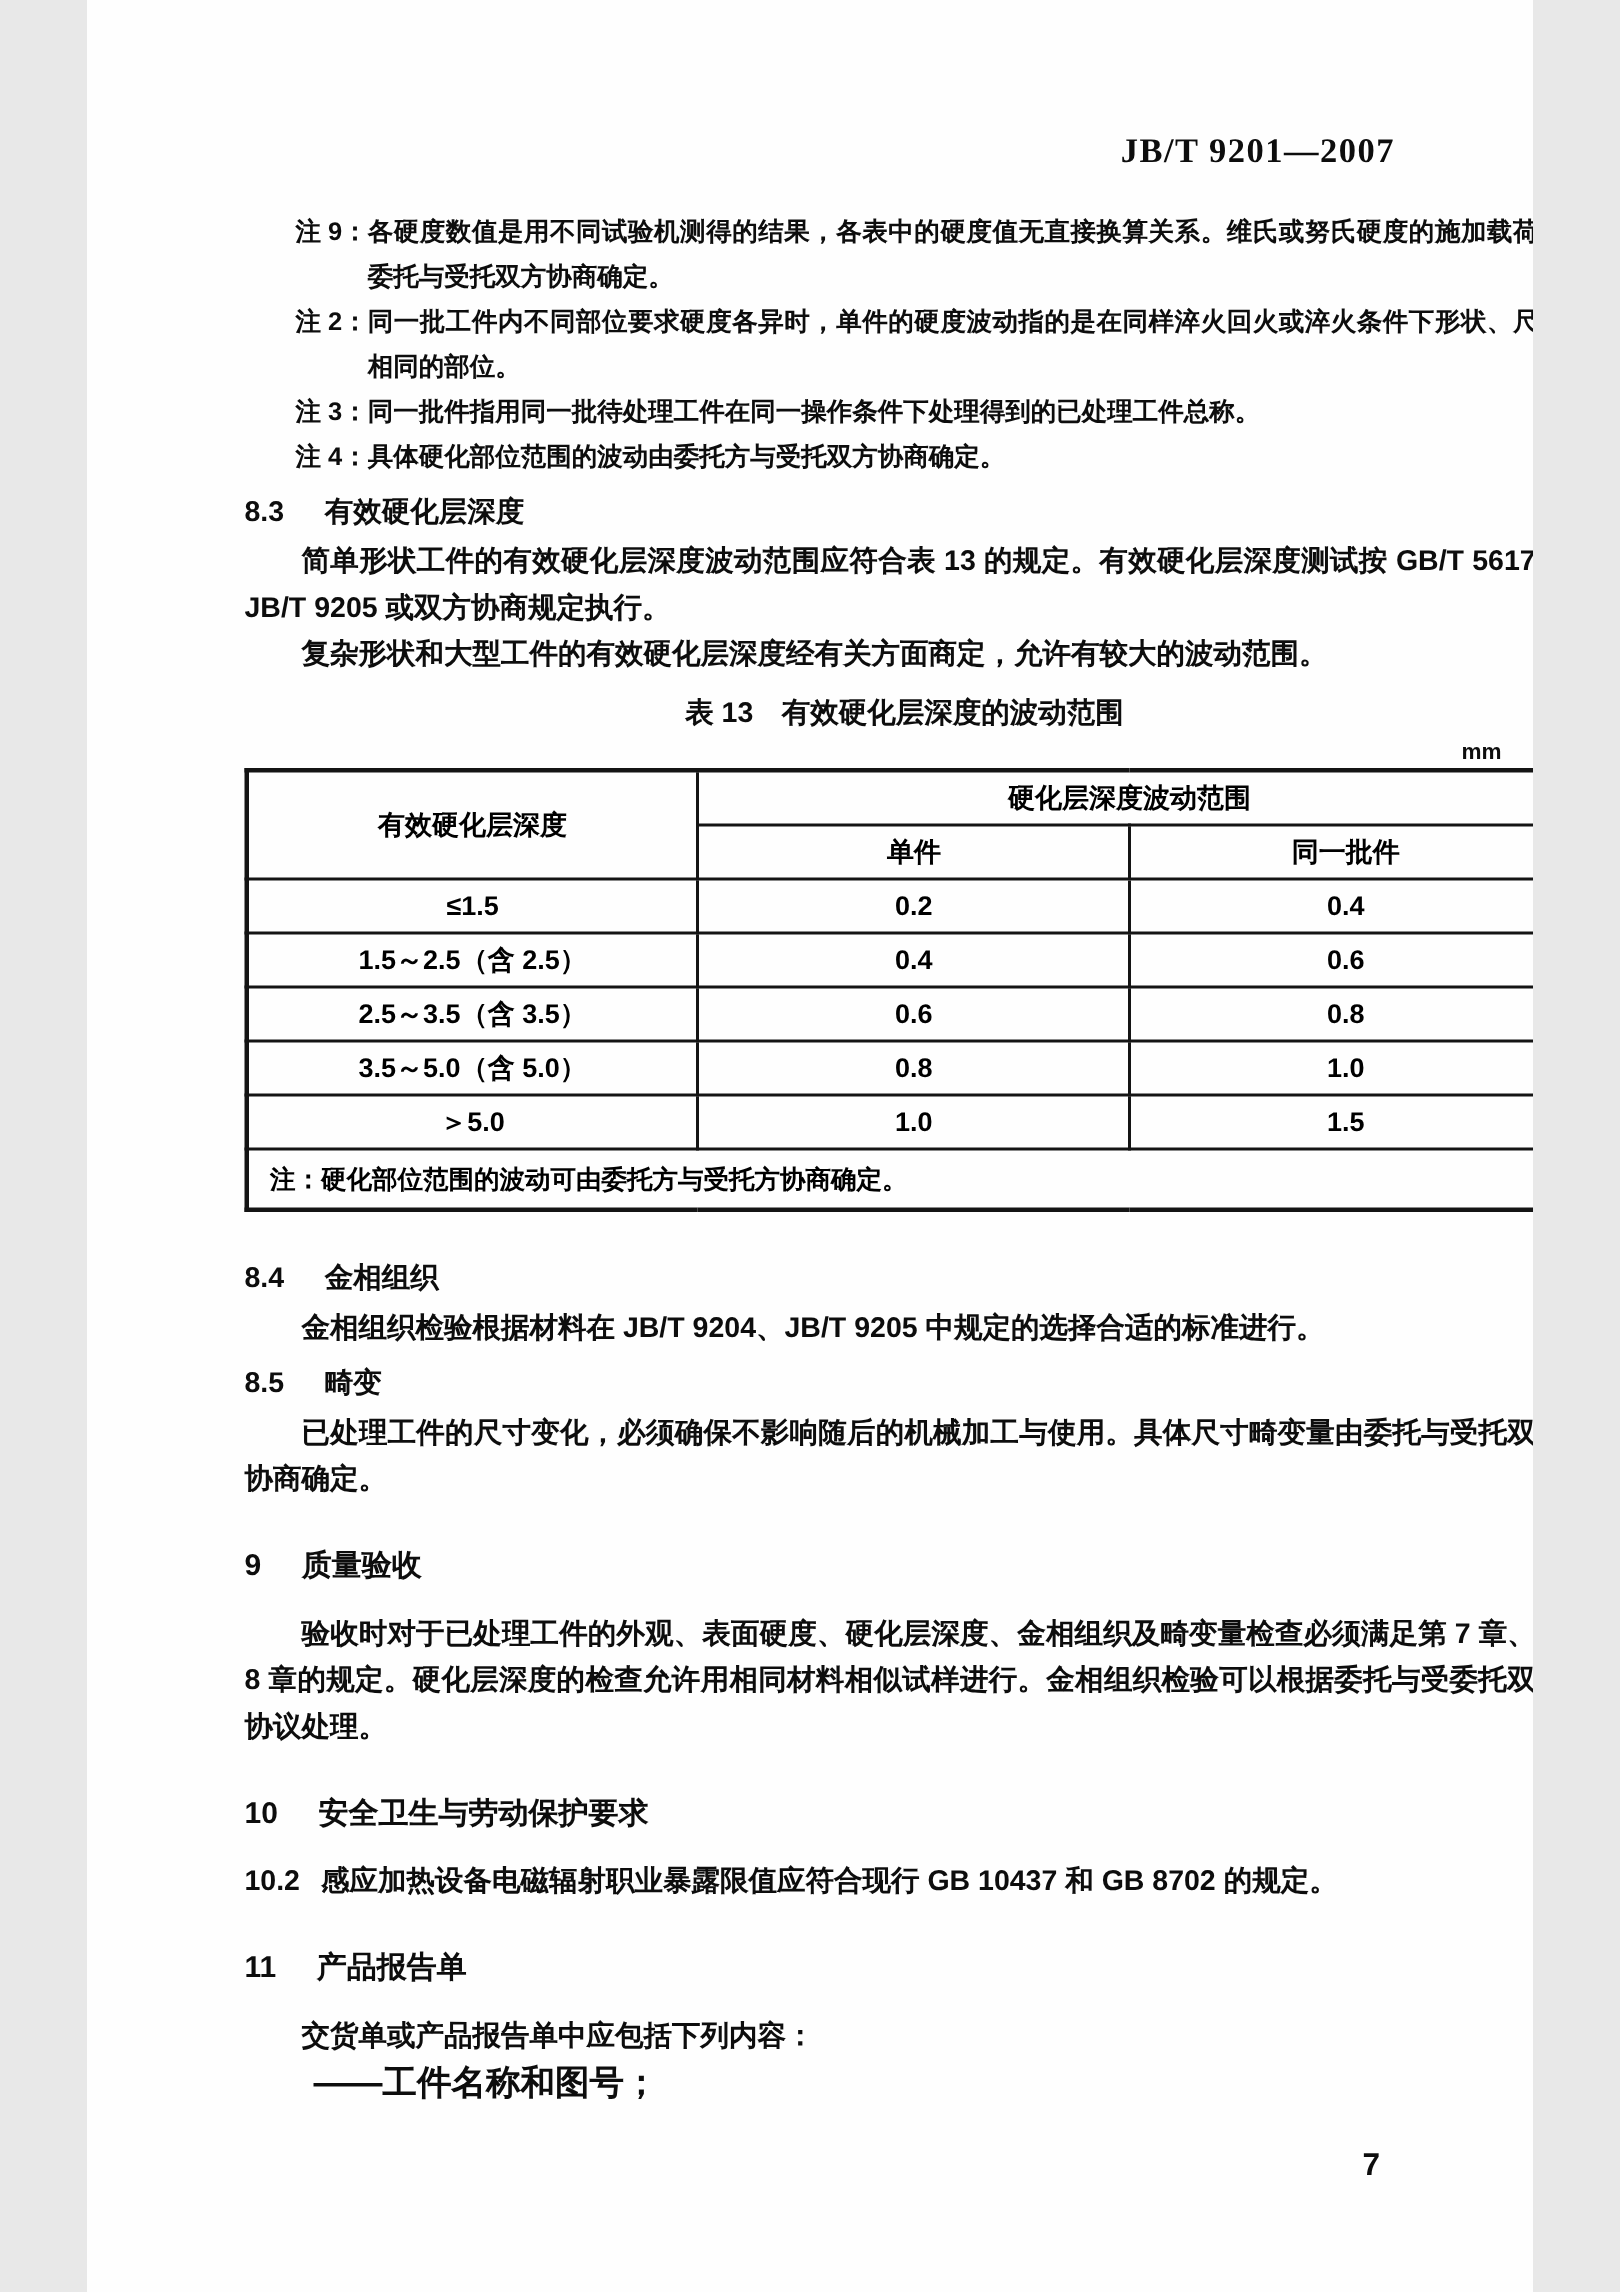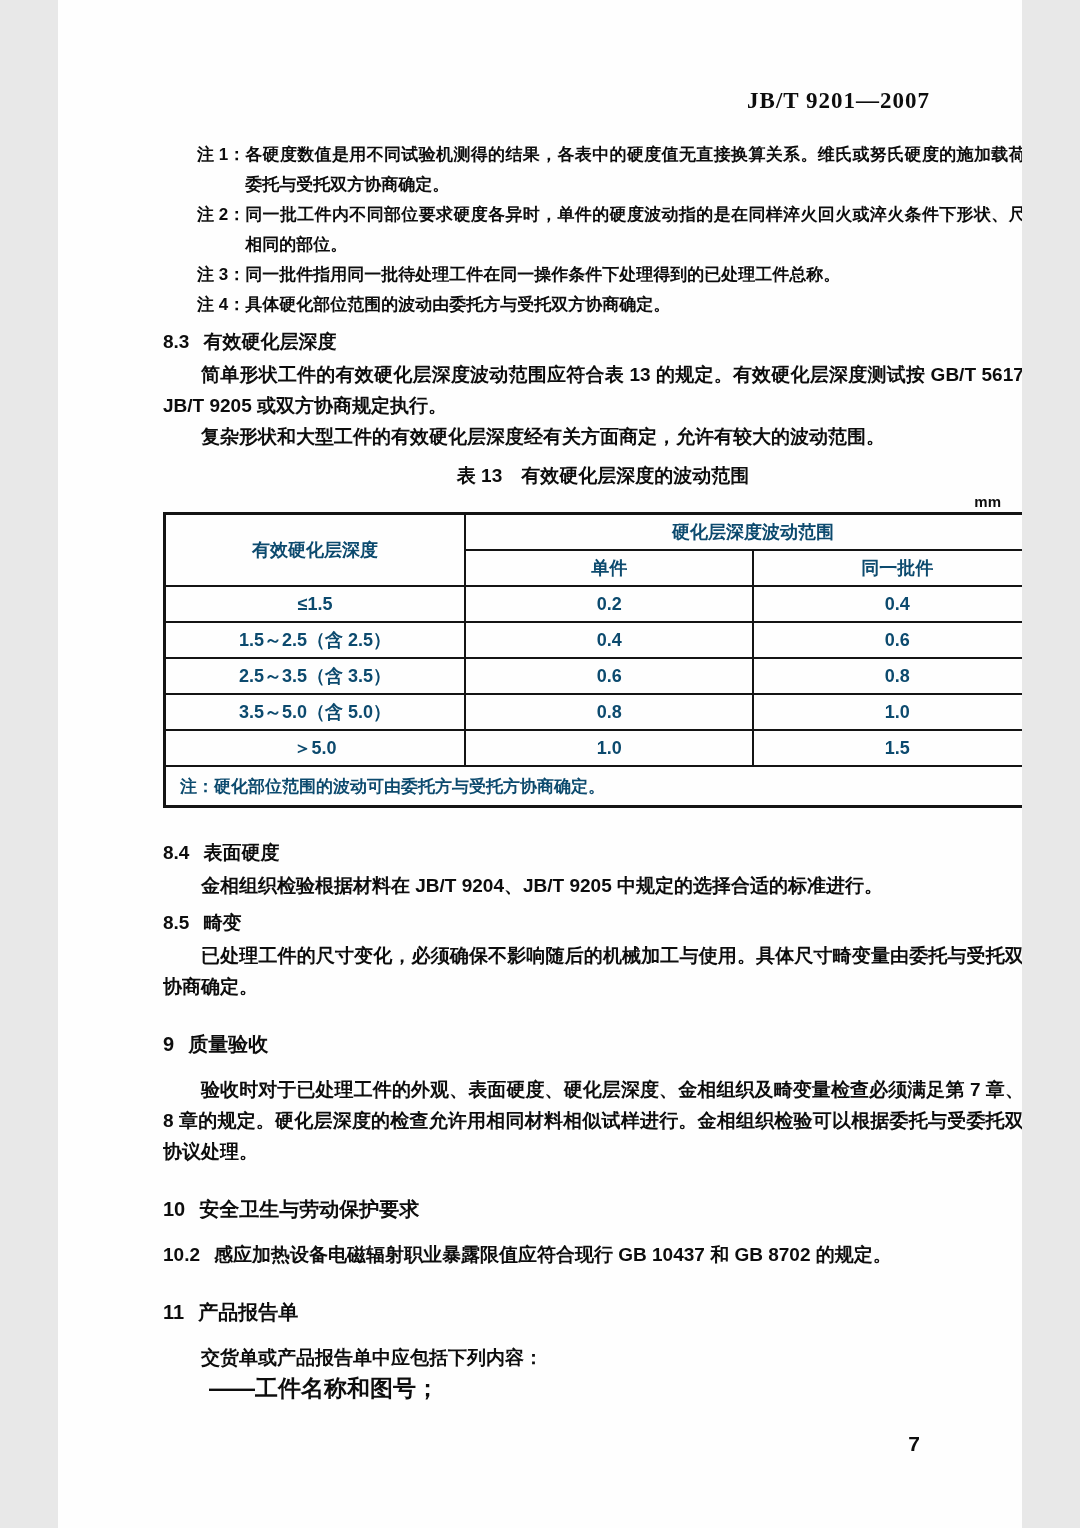--- a/index.html
+++ b/index.html
@@ -23,37 +23,37 @@
     position:absolute;left:105px;top:140px;width:880px;
   }
   
   .notes{margin-left:34px;margin-bottom:6px;}
   .note{display:flex;font-size:17px;line-height:30px;text-align:justify;}
   .note-label{flex:0 0 46px;white-space:nowrap;}
   .note-text{flex:1;}
   
   .h-sub{font-size:19px;line-height:30px;margin:7px 0 2px 0;}
   .h-chap{font-size:20px;line-height:32px;margin:26px 0 14px 0;}
-  .h-num{margin-right:14px;}
+  .h-num{margin-right:27px;}
   
   .para{font-size:19px;line-height:31px;margin:0;text-align:justify;text-indent:2em;}
   .clause{font-size:19px;line-height:31px;margin:2px 0;text-align:justify;}
   .clause-num{margin-right:14px;}
   .dash-item{font-size:23px;line-height:31px;margin:0;text-indent:2em;}
   
   .table-caption{text-align:center;font-size:19px;line-height:30px;margin-top:9px;}
   .unit-label{text-align:right;font-size:15px;line-height:21px;padding-right:42px;font-weight:bold;}
   table.t13{
     width:100%;border-collapse:collapse;table-layout:fixed;
     border:3px solid #141414;
   }
   table.t13 th,table.t13 td{
     border:2px solid #141414;
     text-align:center;vertical-align:middle;
-    font-size:18px;font-weight:bold;color:#0c4a6e;
+    font-size:18px;font-weight:bold;color:#000000;
     padding:0;height:34px;
   }
   table.t13 tr.subhead th{border-bottom:1px solid #a3a3a3;}
   table.t13 td.note-cell{
     text-align:left;padding:6px 10px 6px 14px;height:26px;font-size:17px;
   }
   .col1{width:34%;}.col2{width:34%;}.col3{width:32%;}
   .page-number{
     position:absolute;right:102px;top:1432px;
     font-size:21px;font-weight:bold;
@@ -63,21 +63,21 @@
 <body>
 
 <div class="page">
 
   <div class="doc-header">JB/T 9201—2007</div>
 
   <div class="content">
 
     <div class="notes">
       <div class="note">
-        <span class="note-label">注 1：</span>
+        <span class="note-label">注 9：</span>
         <span class="note-text">各硬度数值是用不同试验机测得的结果，各表中的硬度值无直接换算关系。维氏或努氏硬度的施加载荷由委托与受托双方协商确定。</span>
       </div>
       <div class="note">
         <span class="note-label">注 2：</span>
         <span class="note-text">同一批工件内不同部位要求硬度各异时，单件的硬度波动指的是在同样淬火回火或淬火条件下形状、尺寸相同的部位。</span>
       </div>
       <div class="note">
         <span class="note-label">注 3：</span>
         <span class="note-text">同一批件指用同一批待处理工件在同一操作条件下处理得到的已处理工件总称。</span>
       </div>
@@ -131,21 +131,21 @@
         <td>1.0</td>
         <td>1.5</td>
       </tr>
       <tr>
         <td class="note-cell" colspan="3">注：硬化部位范围的波动可由委托方与受托方协商确定。</td>
       </tr>
     </tbody>
       </table>
 
     <div class="h-sub" style="margin-top:30px;">
-      <span class="h-num">8.4</span><span>表面硬度</span>
+      <span class="h-num">8.4</span><span>金相组织</span>
     </div>
     <p class="para">金相组织检验根据材料在 JB/T 9204、JB/T 9205 中规定的选择合适的标准进行。</p>
 
     <div class="h-sub">
       <span class="h-num">8.5</span><span>畸变</span>
     </div>
     <p class="para">已处理工件的尺寸变化，必须确保不影响随后的机械加工与使用。具体尺寸畸变量由委托与受托双方协商确定。</p>
 
     <div class="h-chap">
       <span class="h-num">9</span><span>质量验收</span>

